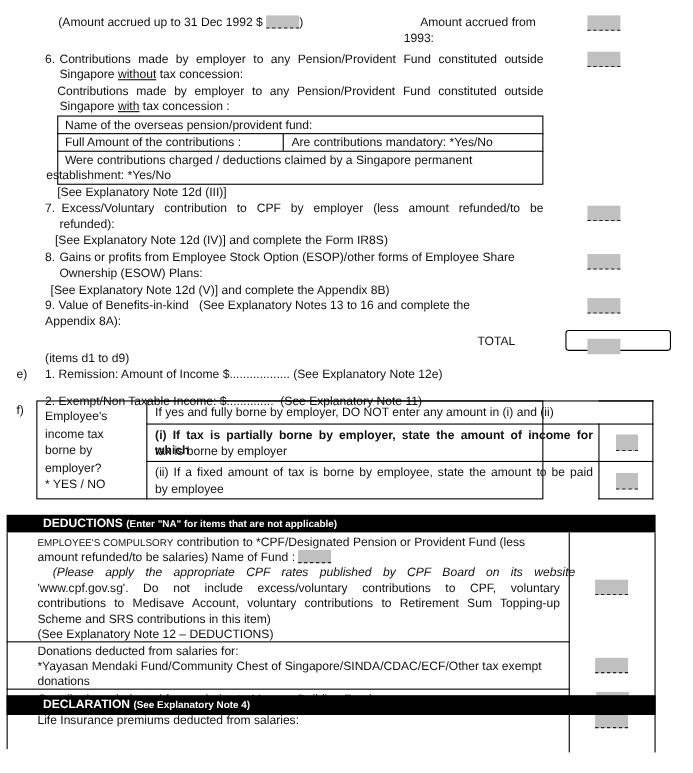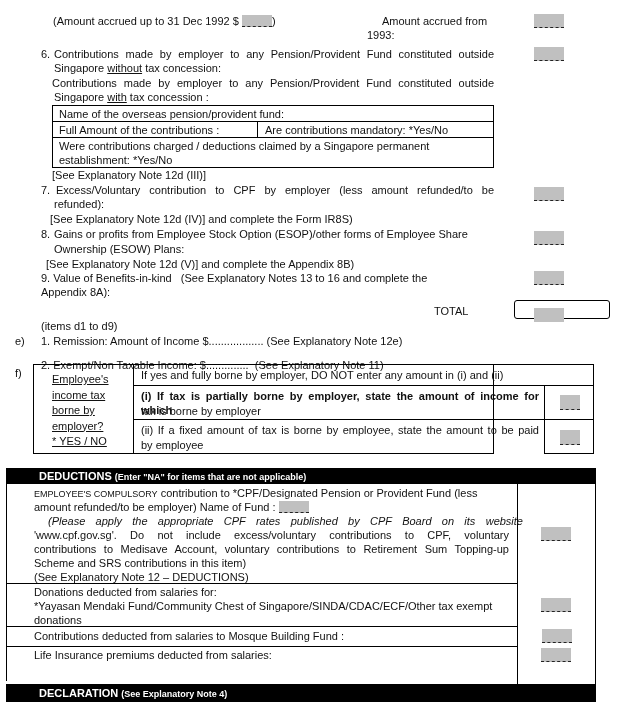--- a/index.html
+++ b/index.html
@@ -47,21 +47,21 @@
 </div>
 
 <div class="box" style="left:52px; top:105px; width:442px; height:63px;"></div>
 <div class="hline" style="left:52px; top:121px; width:442px;"></div>
 <div class="hline" style="left:52px; top:137px; width:442px;"></div>
 <div class="vline" style="left:257px; top:121px; height:16px;"></div>
 <div class="abs" style="left:59px; top:107px;">Name of the overseas pension/provident fund:</div>
 <div class="abs" style="left:59px; top:123px;">Full Amount of the contributions :</div>
 <div class="abs" style="left:265px; top:123px;">Are contributions mandatory:   *Yes/No</div>
 <div class="abs" style="left:59px; top:139px;">Were contributions charged / deductions claimed by a Singapore permanent</div>
-<div class="abs" style="left:59px; top:153px;text-align:right;">establishment:   *Yes/No</div>
+<div class="abs" style="left:42px; top:153px;text-align:right;">establishment:   *Yes/No</div>
 <div class="abs b" style="left:52px; top:168px;">[See Explanatory Note 12d (III)]</div>
 
 <div class="abs" style="left:41px; top:183px;">7.</div>
 <div class="abs" style="left:56px; top:183px; width:438px;">
   <span class="just" style="display:block; text-align-last:justify;">Excess/Voluntary contribution to CPF by employer (less amount refunded/to be</span>
 </div>
 <div class="abs" style="left:54px; top:197px;text-align:right;">refunded):</div>
 <div class="field sm" style="left:534px; top:187px;"></div>
 <div class="abs b" style="left:50px; top:212px;">[See Explanatory Note 12d (IV)] and complete the Form IR8S)</div>
 
@@ -94,21 +94,21 @@
 
 <div class="abs" style="left:15px; top:366px;">f)</div>
 <div class="box" style="left:33px; top:364px; width:461px; height:90px;"></div>
 <div class="vline" style="left:133px; top:364px; height:90px;"></div>
 <div class="hline" style="left:133px; top:385px; width:461px;"></div>
 <div class="hline" style="left:133px; top:419px; width:461px;"></div>
 <div class="vline" style="left:544px; top:385px; height:69px;"></div>
 <div class="box" style="left:544px; top:364px; width:50px; height:90px; border-left:none;"></div>
 <div class="hline" style="left:133px; top:364px; width:461px;"></div>
 
-<div class="abs" style="left:52px; top:372px; line-height:15.5px; white-space:normal; width:90px;text-decoration:underline;">
+<div class="abs" style="left:41px; top:372px; line-height:15.5px; white-space:normal; width:90px;">
   <div>Employee's</div>
   <div>income tax</div>
   <div>borne by</div>
   <div>employer?</div>
   <div>* YES / NO</div>
 </div>
 <div class="abs" style="left:141px; top:368px;">If yes and fully borne by employer, DO NOT enter any amount in (i) and (ii)</div>
 <div class="abs" style="left:141px; top:389px; width:398px;font-weight:bold;">
   <span class="just" style="display:block; text-align-last:justify;">(i) If tax is partially borne by employer, state the amount of income for which</span>
 </div>
@@ -128,21 +128,21 @@
 <div class="vline" style="left:595px; top:484px; height:200px;"></div>
 <div class="vline" style="left:517px; top:484px; height:200px;"></div>
 <div class="hline" style="left:6px; top:583px; width:512px;"></div>
 <div class="hline" style="left:6px; top:626px; width:512px;"></div>
 <div class="hline" style="left:6px; top:646px; width:512px;"></div>
 
 <div class="abs" style="left:34px; top:486px; width:475px;">
   <span class="caps-sm">EMPLOYEE'S COMPULSORY</span><span> contribution to *CPF/Designated Pension or Provident Fund </span><span class="b">(less</span>
 </div>
 <div class="abs" style="left:34px; top:500px;">
-  <span class="b">amount refunded/to be employer)</span><span>  Name of Fund : </span><span class="field inline"></span>
+  <span class="b">amount refunded/to be salaries)</span><span>  Name of Fund : </span><span class="field inline"></span>
 </div>
 <div class="abs" style="left:48px; top:514px; width:475px;font-style:italic;">
     <span class="just" style="display:block; text-align-last:justify;">(Please apply the appropriate CPF rates published by CPF Board on its website</span>
   </div>
 <div class="abs" style="left:34px; top:528px; width:475px;">
     <span class="just" style="display:block; text-align-last:justify;">'www.cpf.gov.sg'.   Do not include excess/voluntary contributions to CPF, voluntary</span>
   </div>
 <div class="abs" style="left:34px; top:542px; width:475px;">
     <span class="just" style="display:block; text-align-last:justify;">contributions to Medisave Account, voluntary contributions to Retirement Sum Topping-up</span>
   </div>
@@ -160,16 +160,16 @@
 <div class="abs" style="left:34px; top:629px;">
   <span class="b">Contributions</span><span> deducted from salaries to Mosque Building Fund :</span>
 </div>
 <div class="field sm" style="left:542px; top:629px;"></div>
 
 <div class="abs" style="left:34px; top:648px;">
   <span class="b">Life Insurance premiums</span><span> deducted from salaries:</span>
 </div>
 <div class="field sm" style="left:541px; top:648px;"></div>
 
-<div class="blackbar" style="left:6px; top:684px; width:590px; height:18px; padding-left:33px; line-height:18px;">
+<div class="blackbar" style="left:6px; top:632px; width:590px; height:18px; padding-left:33px; line-height:18px;">
   <span>DECLARATION</span>
   <span class="small">(See Explanatory Note 4)</span>
 </div>
 
 </body></html>

